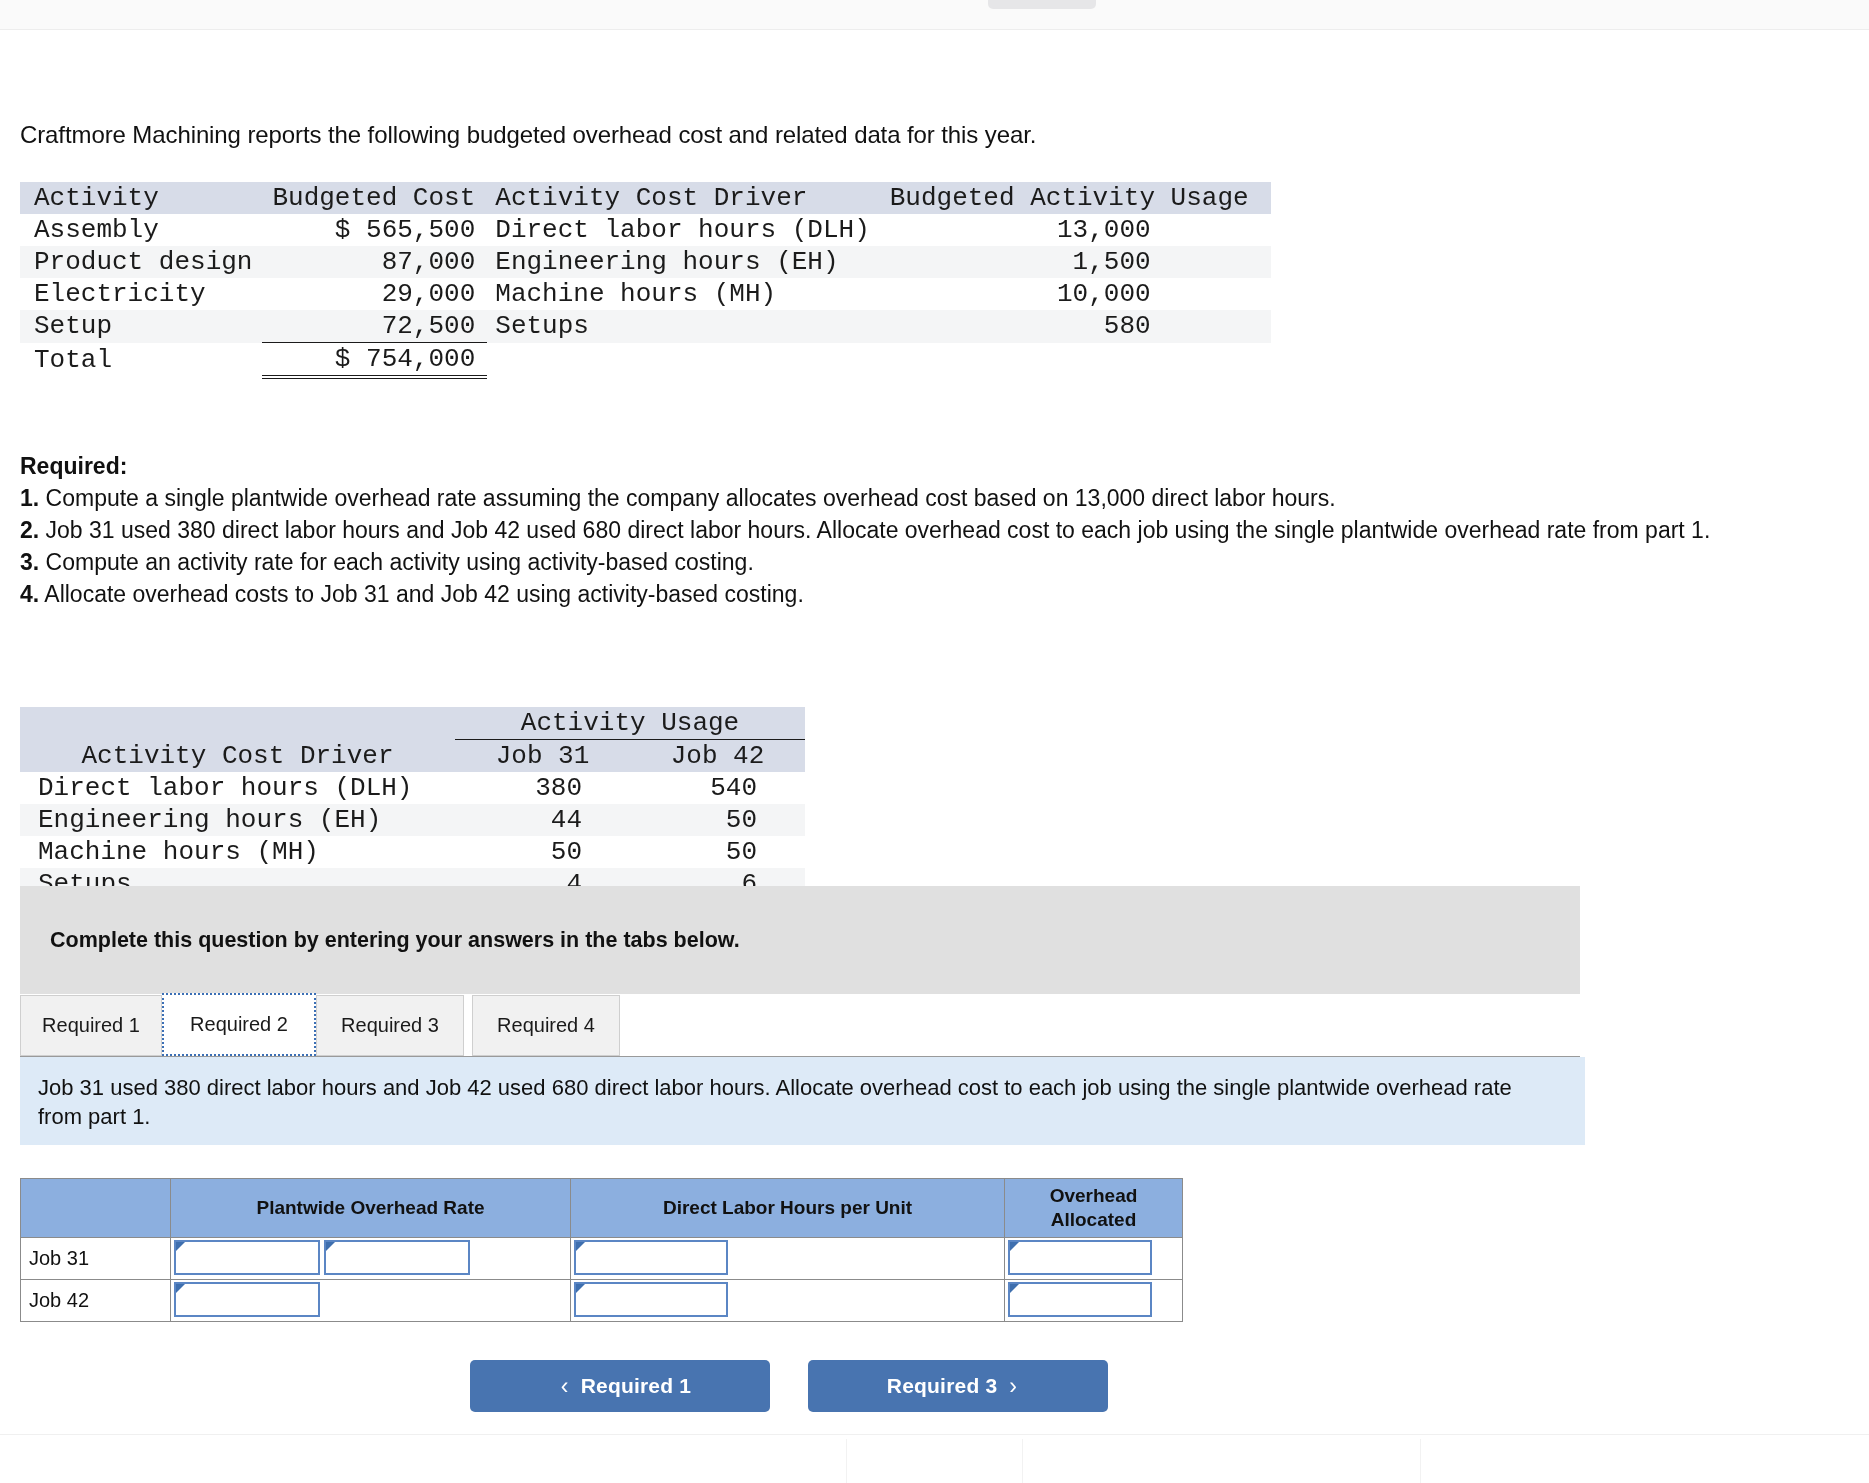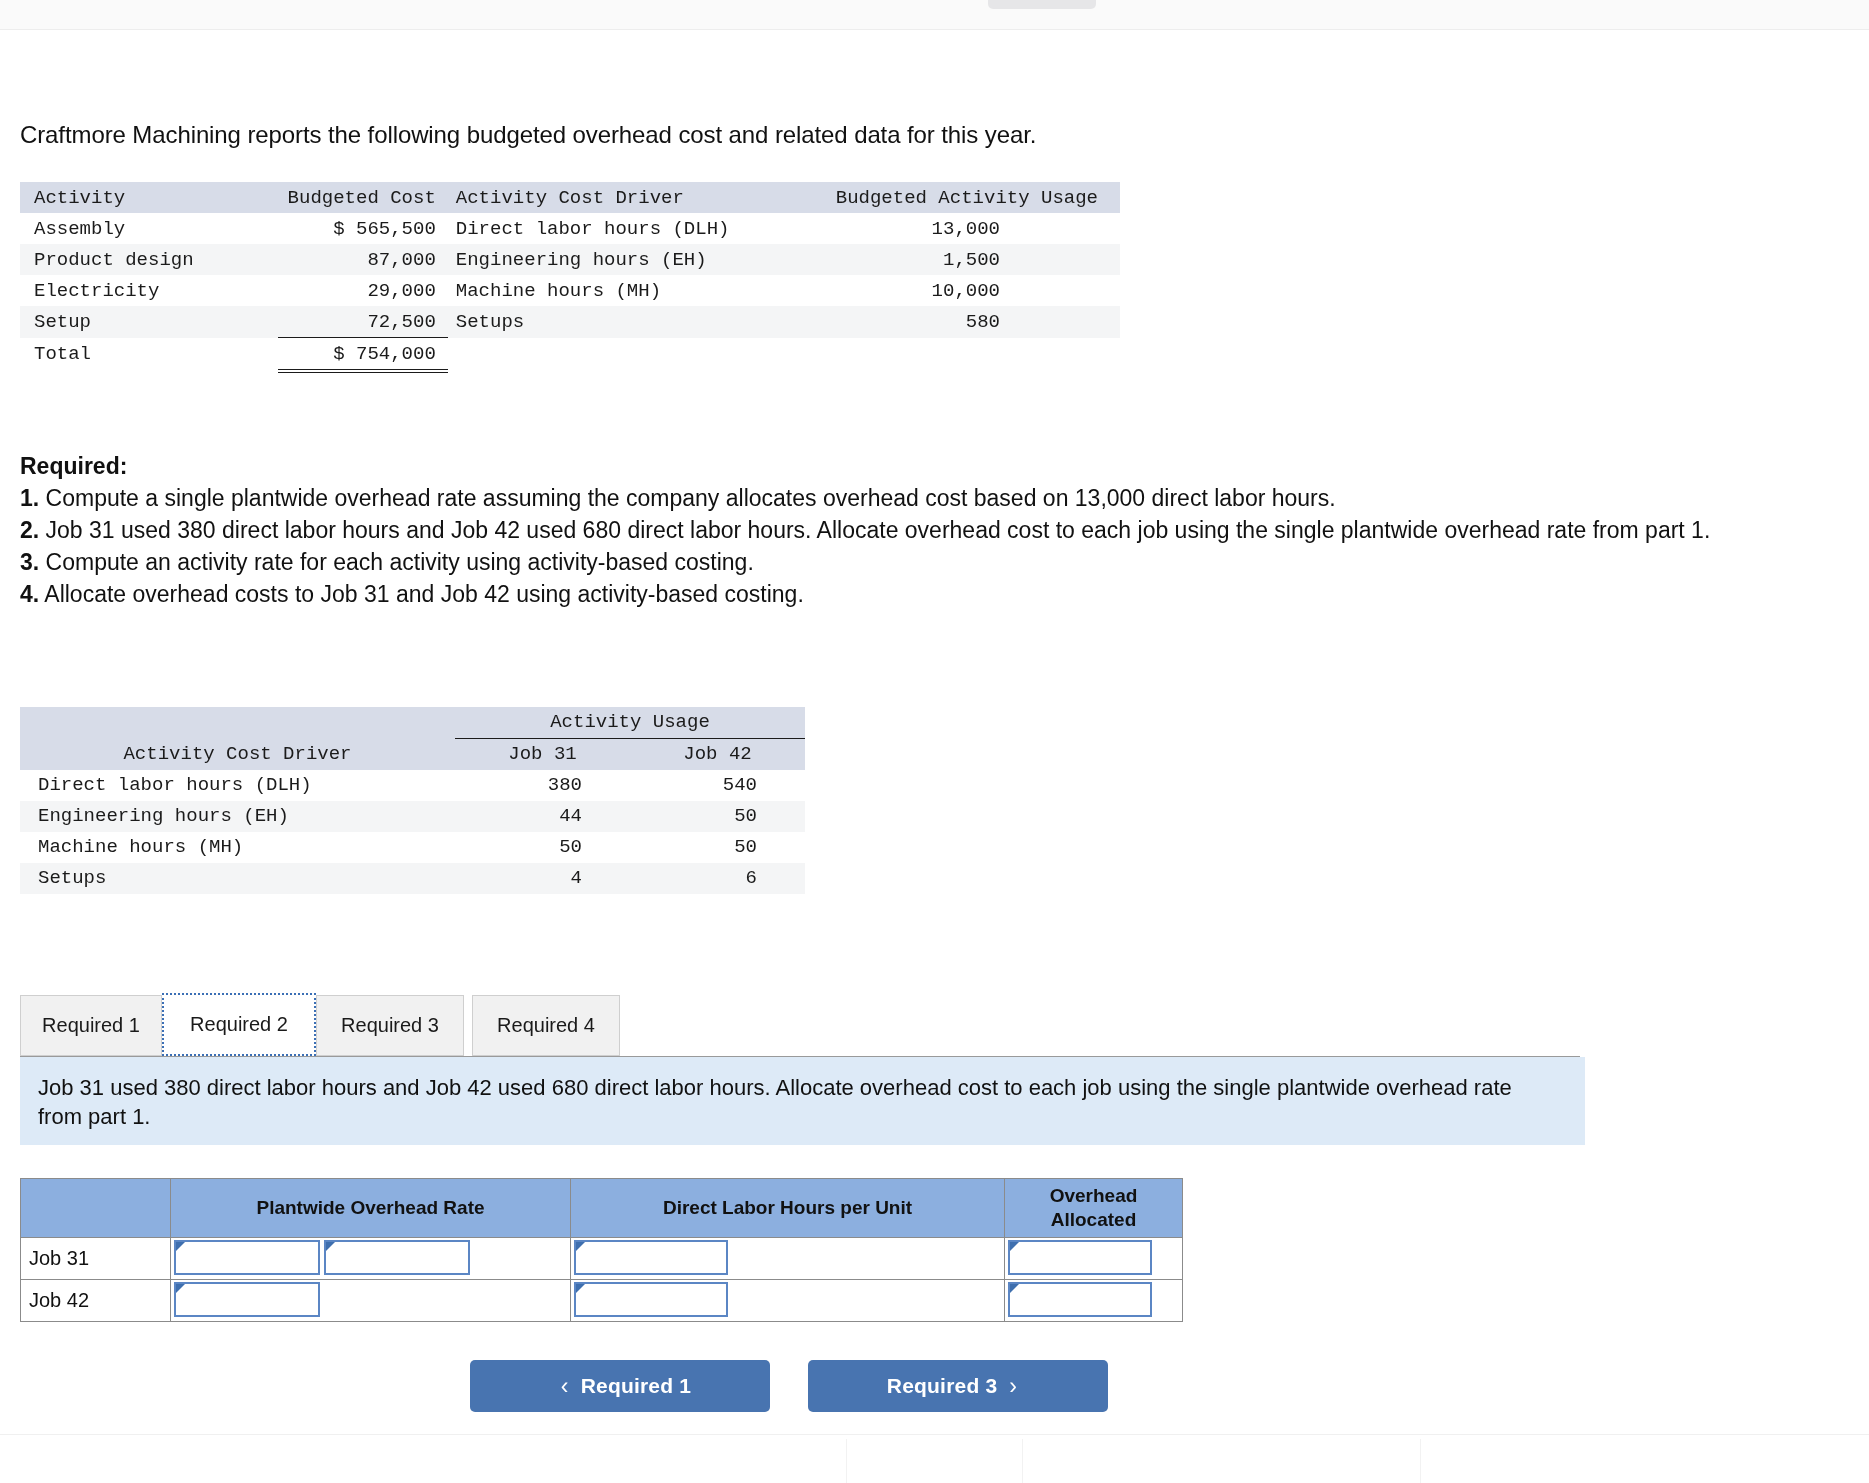--- a/index.html
+++ b/index.html
@@ -68,21 +68,21 @@
     font-size: 24px;
     line-height: 30px;
     color: #111;
     letter-spacing: -0.1px;
   }
 
   
   .mono-table {
     position: absolute;
     font-family: "Liberation Mono", "DejaVu Sans Mono", monospace;
-    font-size: 19px;
+    font-size: 26px;
     border-collapse: collapse;
     color: #1b1b1b;
   }
   .mono-table td, .mono-table th {
     padding: 0;
     font-weight: normal;
     white-space: pre;
     height: 29px;
     vertical-align: middle;
   }
@@ -391,20 +391,23 @@
         <td class="cell uval">50</td>
       </tr>
       <tr class="shade">
         <td class="cell drvname">Setups</td>
         <td class="cell uval">4</td>
         <td class="cell uval">6</td>
       </tr>
     </tbody>
   </table>
 
+  <div class="banner">
+    <div class="banner-text">Complete this question by entering your answers in the tabs below.</div>
+  </div>
 
   <div class="tabbar">
     <div class="tab" style="left:0px;   width:142px;">
         <span>Required 1</span>
       </div>
     <div class="tab active" style="left:142px; width:154px; top:-2px;">
         <span>Required 2</span>
       </div>
     <div class="tab" style="left:296px; width:148px;">
         <span>Required 3</span>

